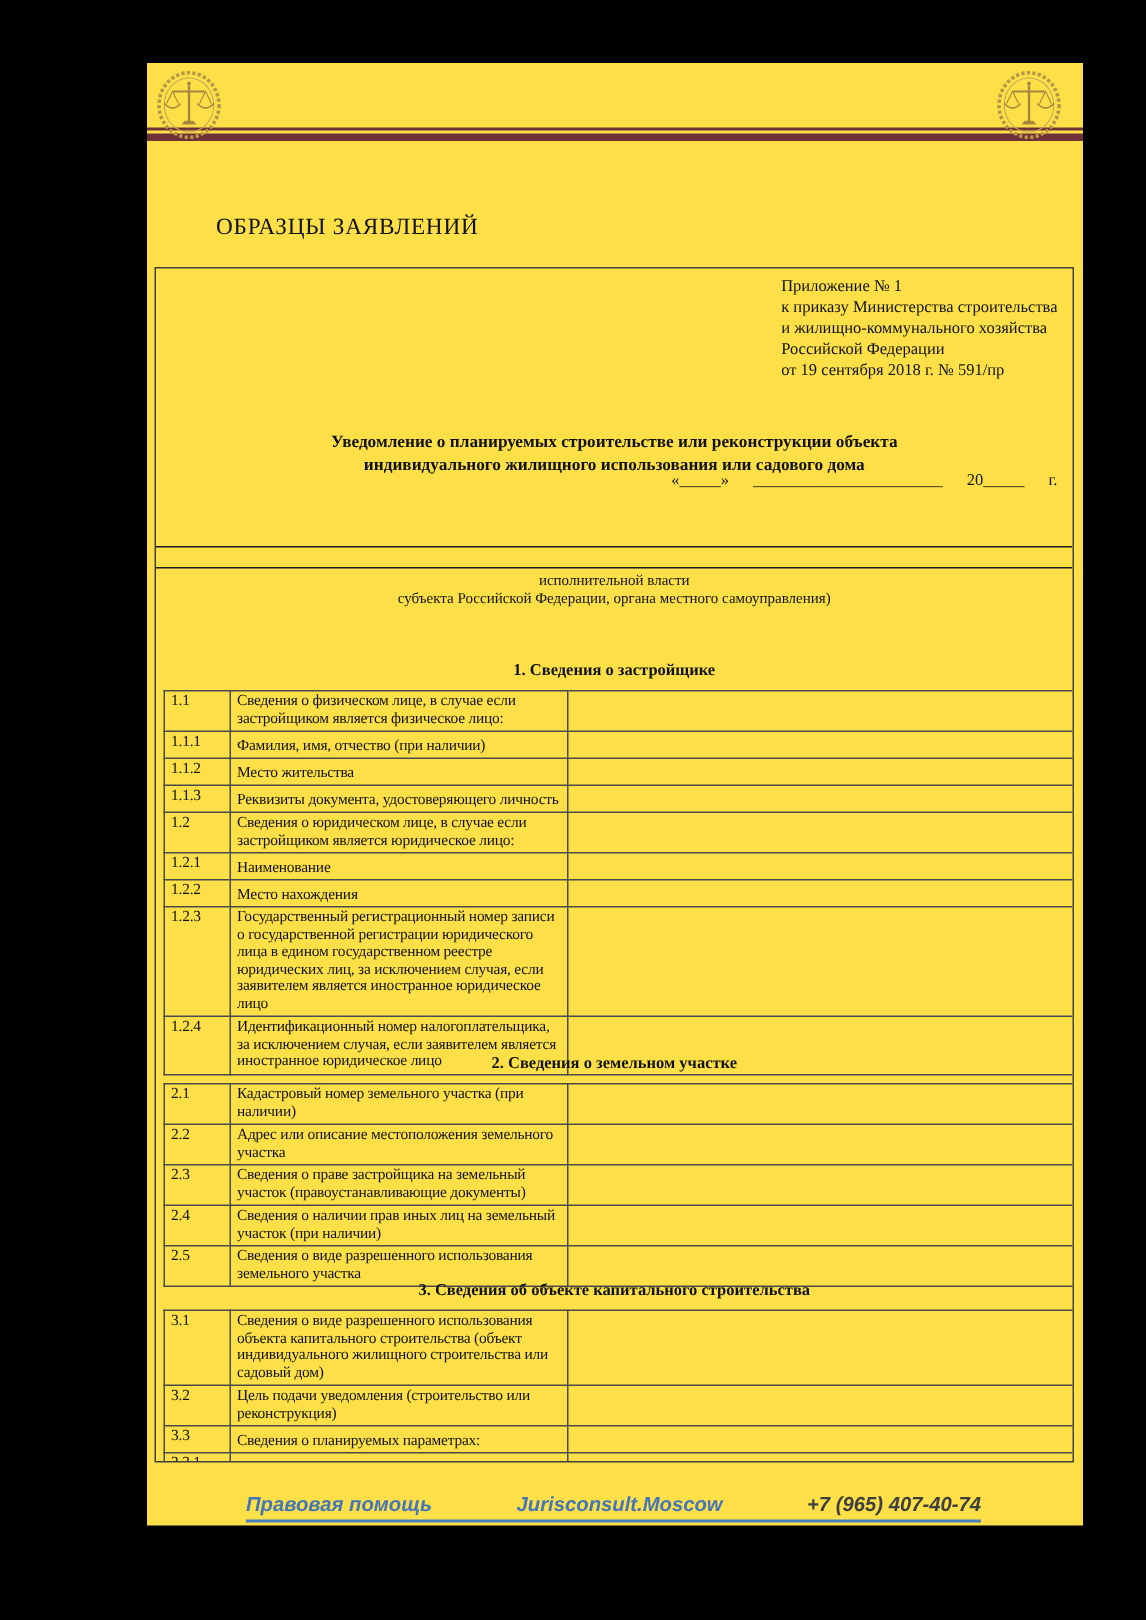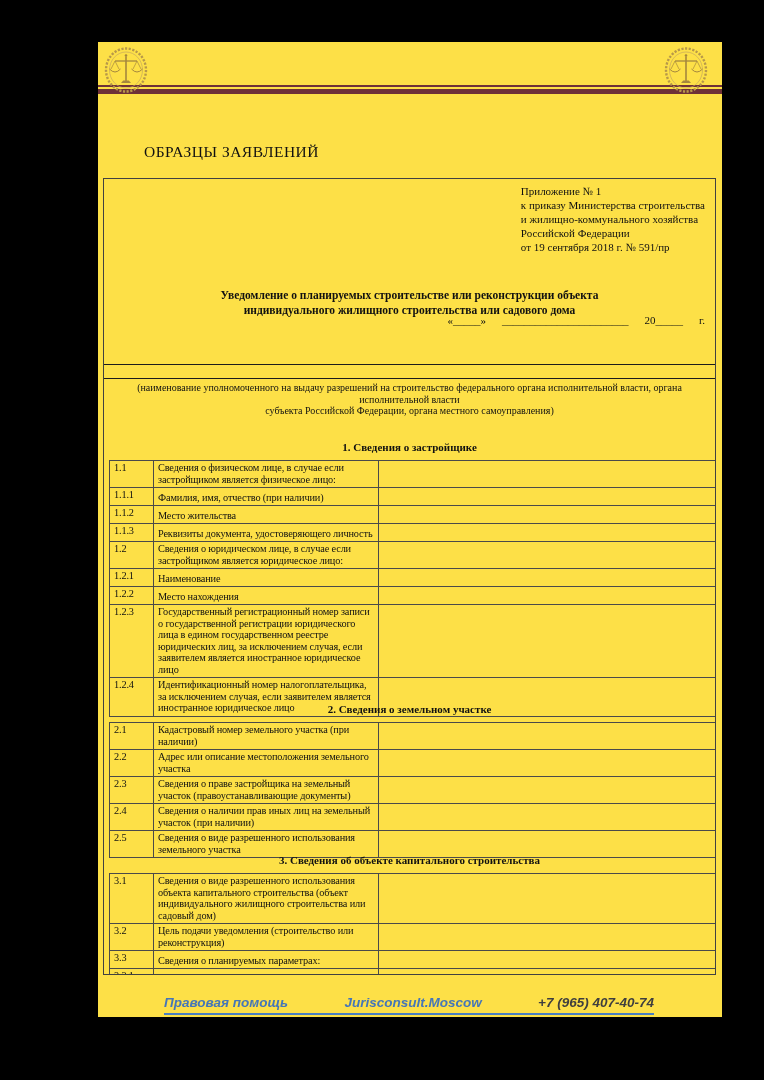--- a/index.html
+++ b/index.html
@@ -112,35 +112,34 @@
     <div class="annex">
       <div>Приложение № 1</div>
       <div>к приказу Министерства строительства</div>
       <div>и жилищно-коммунального хозяйства</div>
       <div>Российской Федерации</div>
       <div>от 19 сентября 2018 г. № 591/пр</div>
     </div>
 
     <div class="doc-title">
       <div>Уведомление о планируемых строительстве или реконструкции объекта</div>
-      <div>индивидуального жилищного строительства или садового дома</div>
+      <div>индивидуального жилищного использования или садового дома</div>
     </div>
 
     <div class="date-row">
       <span>«_____»</span>
       <span>_______________________</span>
       <span>20_____</span>
       <span>г.</span>
     </div>
 
     <div class="org-line l1"></div>
     <div class="org-line l2"></div>
 
     <div class="org-caption">
-      <div>(наименование уполномоченного на выдачу разрешений на строительство федерального органа исполнительной власти, органа</div>
       <div>исполнительной власти</div>
       <div>субъекта Российской Федерации, органа местного самоуправления)</div>
     </div>
 
     <section class="section s0">
       <div class="section-heading">1. Сведения о застройщике</div>
       <table class="form">
           <tbody>
             <tr>
               <td class="num">1.1</td>

